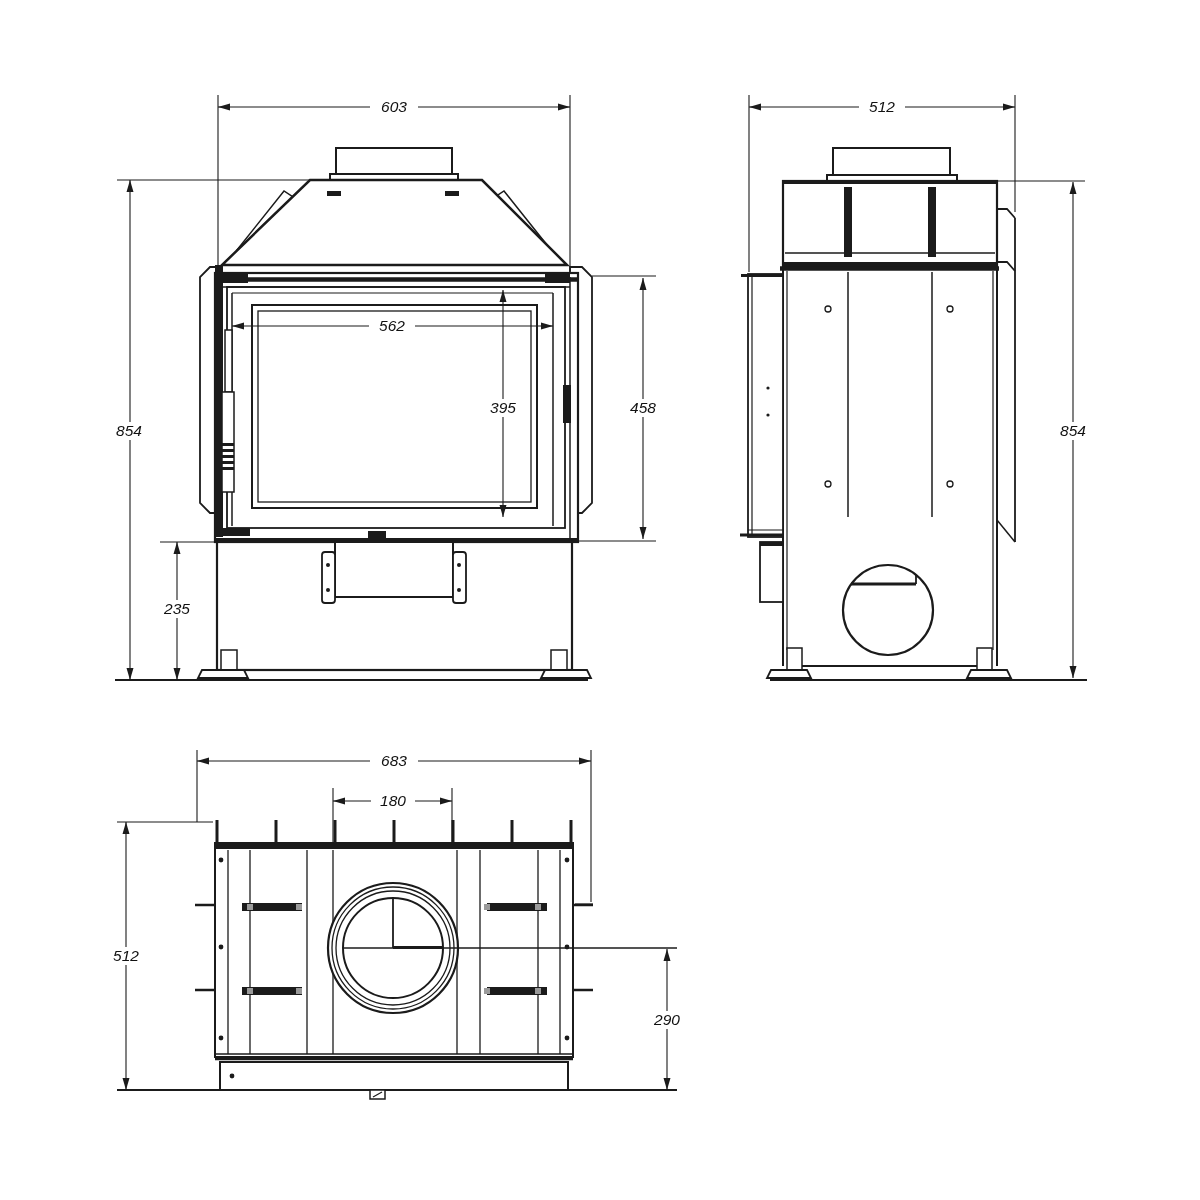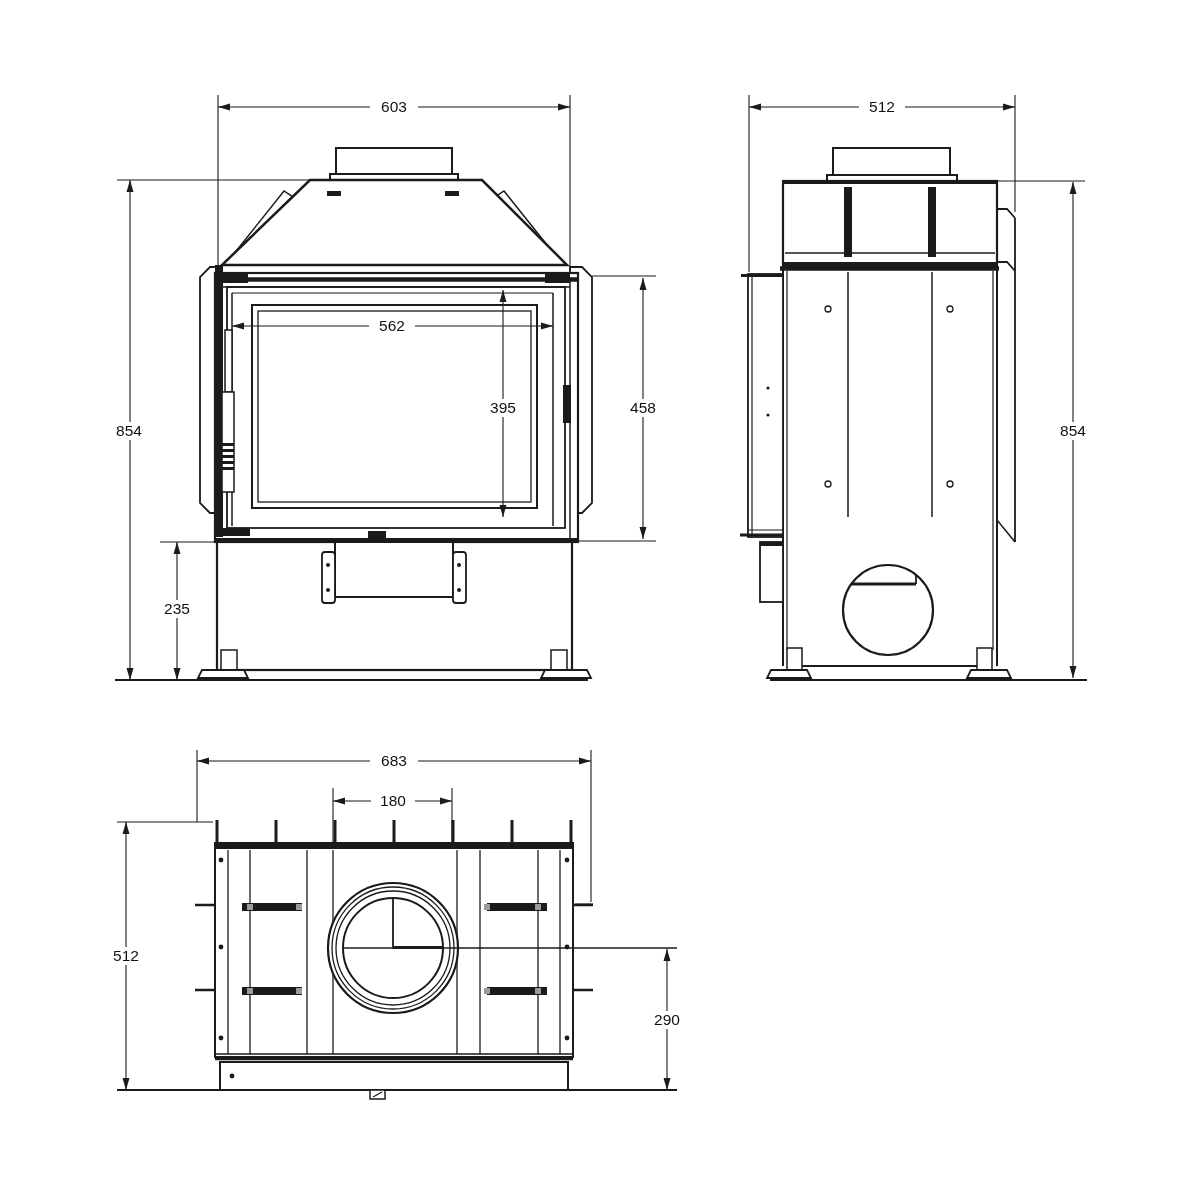--- a/index.html
+++ b/index.html
@@ -1,17 +1,17 @@
 <!DOCTYPE html>
 <html><head>
 <meta charset="utf-8">
 <style>
   html,body{margin:0;padding:0;background:#ffffff;}
   #canvas{position:relative;width:1200px;height:1200px;background:#ffffff;overflow:hidden;
-          font-family:"Liberation Sans",sans-serif;}
+          font-family:"Liberation Sans",sans-serif;font-style:italic;}
   svg{display:block}
   .ln{fill:none;stroke:#1b1b1b;}
   .fw{fill:#ffffff;stroke:#1b1b1b;}
   .fb{fill:#1b1b1b;stroke:none;}
   .gy{fill:#9a9a9a;stroke:none;}
   .w1{stroke-width:1.2}.w13{stroke-width:1.3}.w15{stroke-width:1.5}.w18{stroke-width:1.8}
   .w2{stroke-width:2}.w22{stroke-width:2.2}.w25{stroke-width:2.5}.w3{stroke-width:3}
   .w4{stroke-width:4}.w45{stroke-width:4.5}
   .dim{fill:none;stroke:#1b1b1b;stroke-width:1.1}
   .lbl{fill:#ffffff;stroke:none}

